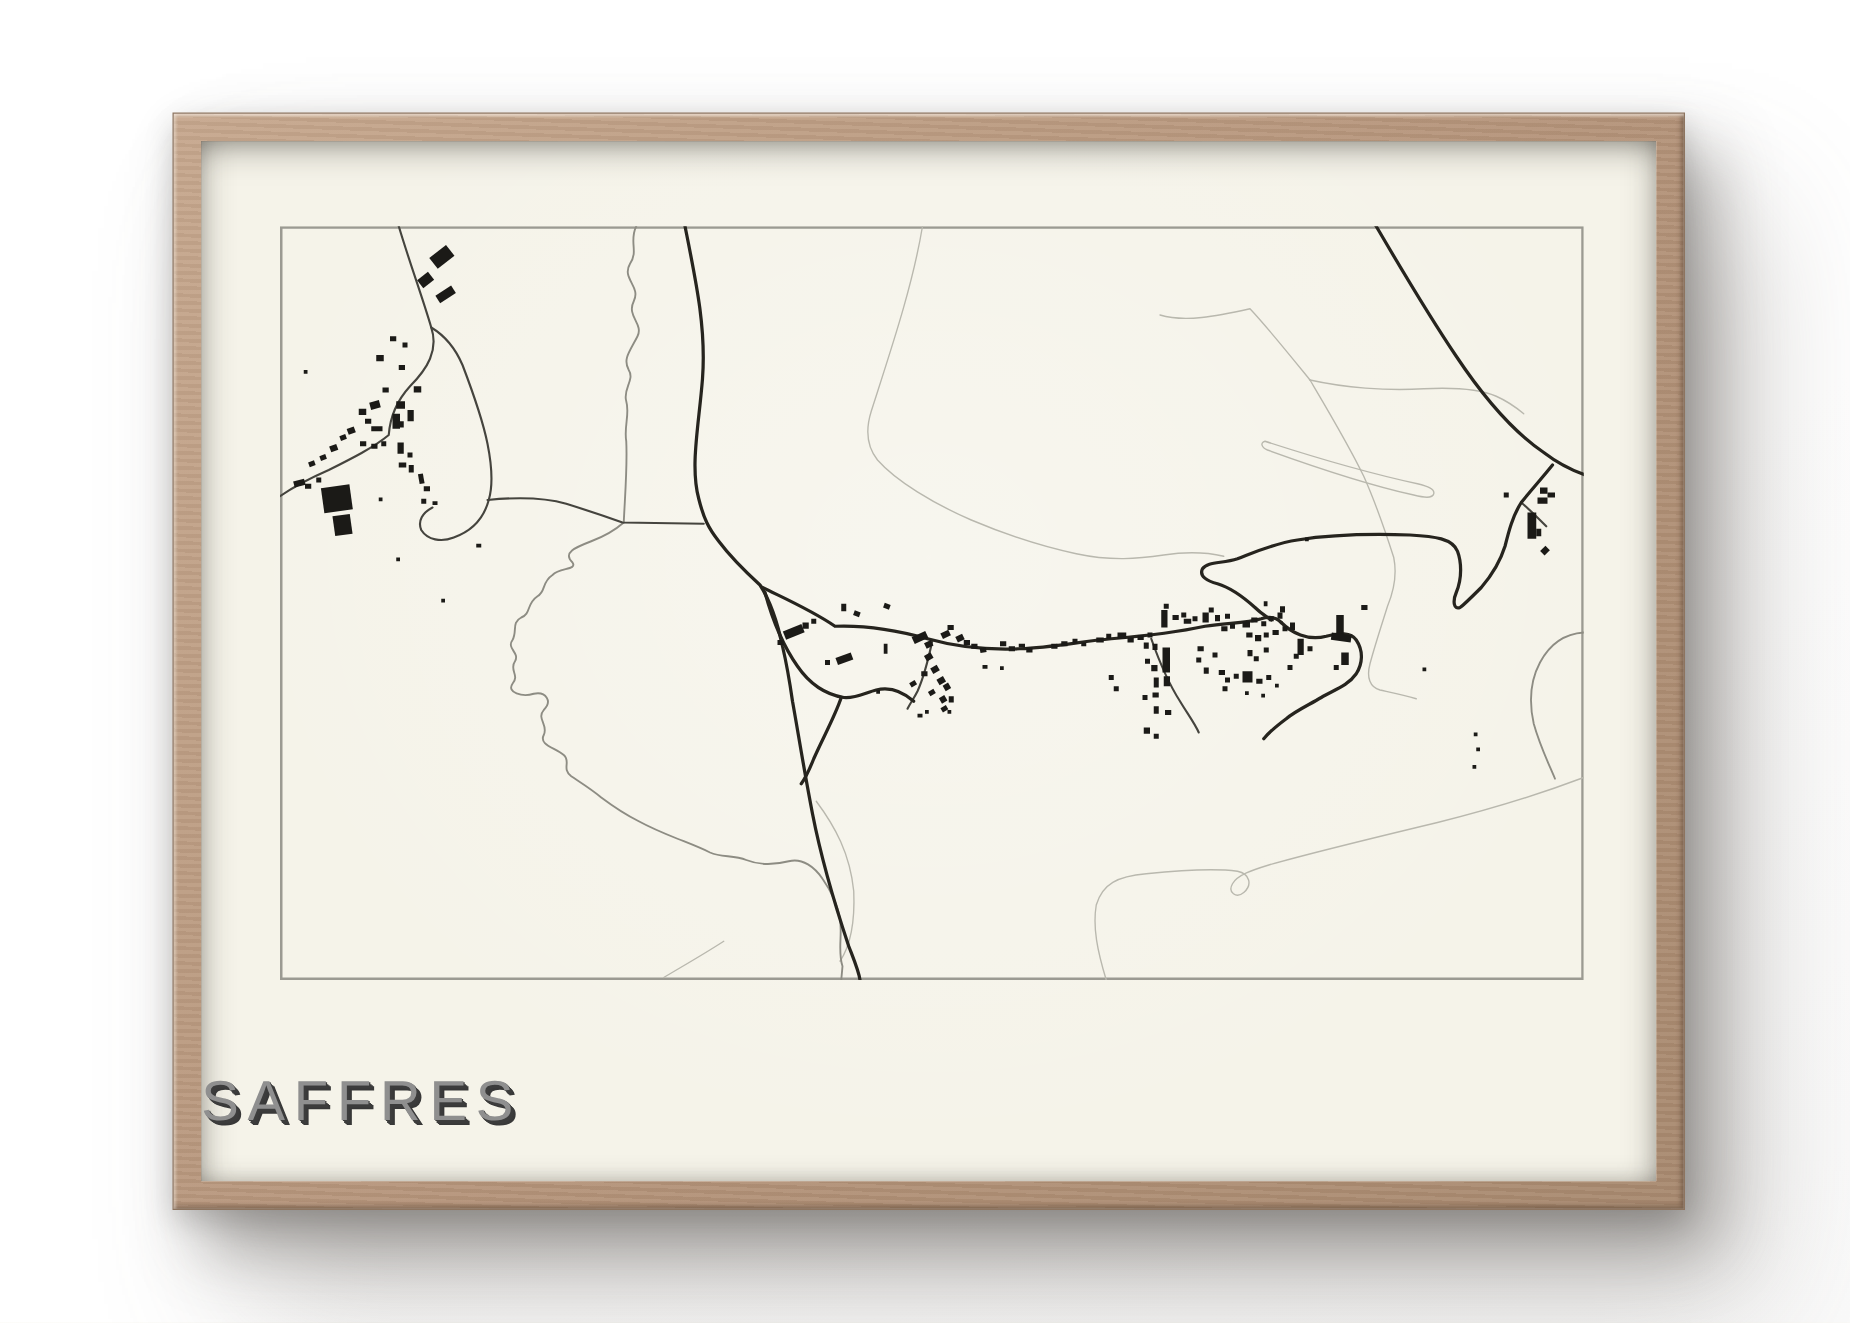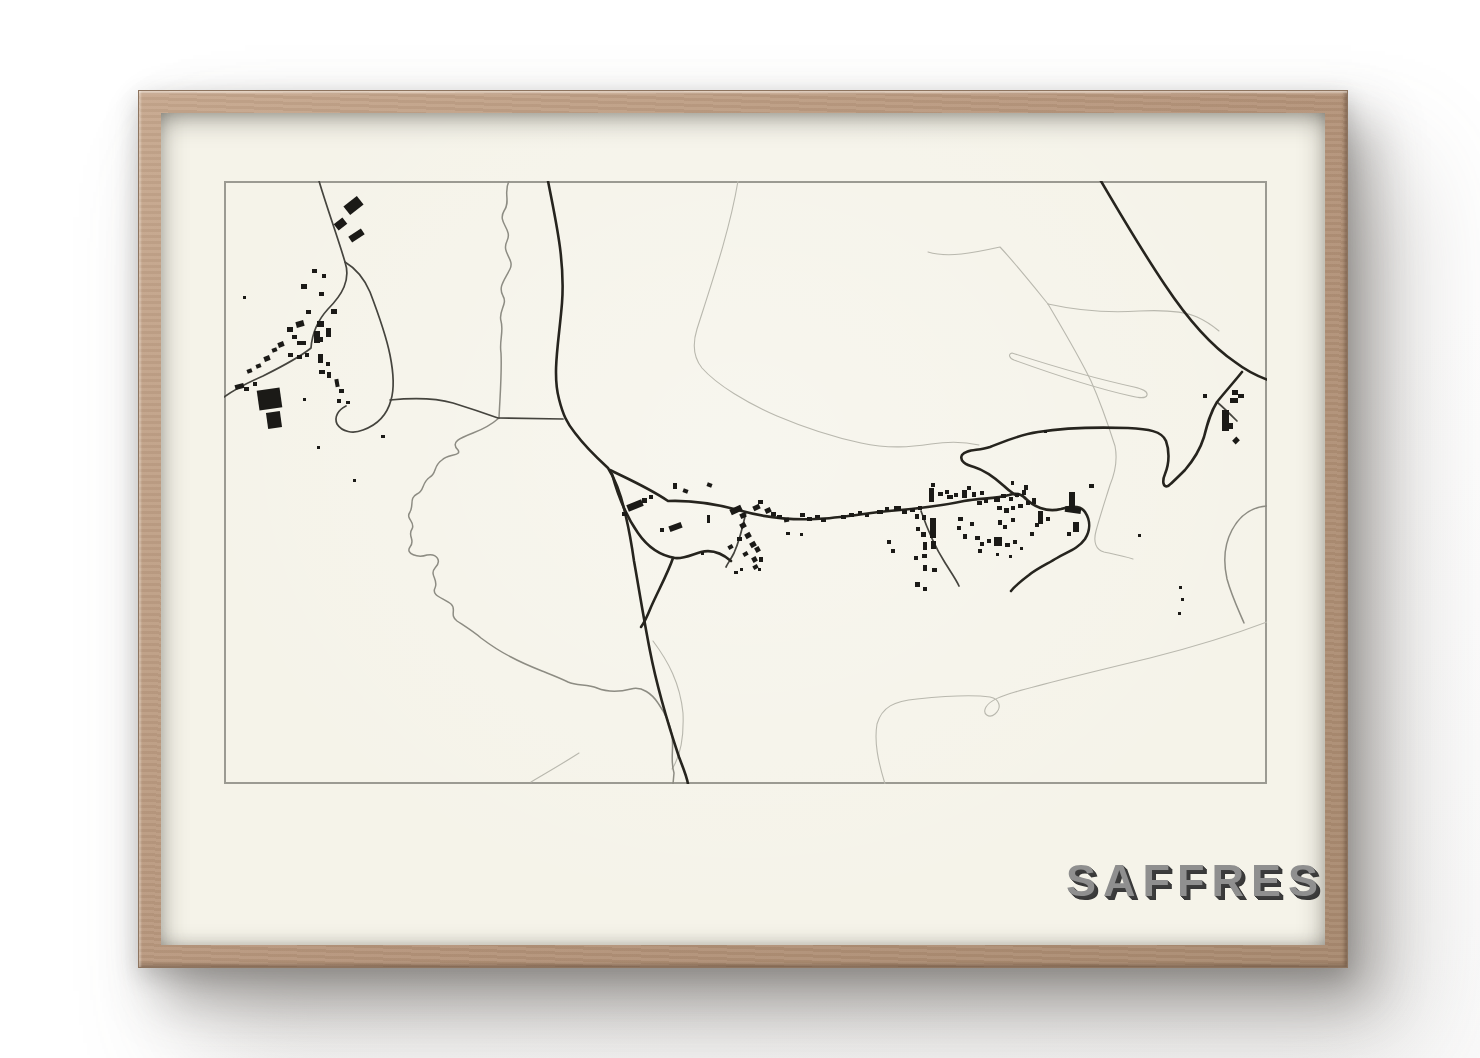--- a/index.html
+++ b/index.html
@@ -35,23 +35,23 @@
       inset 0 -12px 22px -16px rgba(50,45,38,0.42),
       inset 18px 0 28px -20px rgba(50,45,38,0.42),
       inset -18px 0 28px -20px rgba(50,45,38,0.42);
   }
   .map-svg{
     position:absolute;left:63px;top:68px;width:1043px;height:603px;
     display:block;
   }
   .poster-title{
     position:absolute;left:0;right:0;top:742px;
-    text-align:right;
+    text-align:left;
     font-size:45px;
-    font-weight:bold;
+    font-weight:normal;
     letter-spacing:7px;
     color:#8f8f8f;
     text-shadow:
       1px 1px 0 #3d3d3d,
       2px 2px 0 #3c3c3c,
       3px 3px 0 #3a3a3a,
       4px 4px 0 #383838;
     user-select:none;
   }
 </style>

